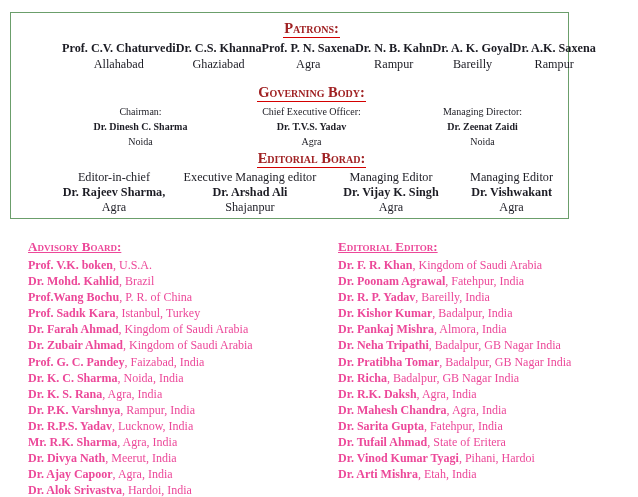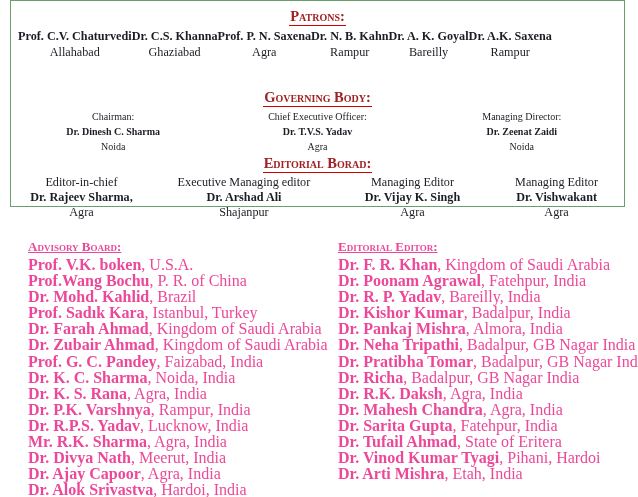--- a/index.html
+++ b/index.html
@@ -6,40 +6,41 @@
   body{
     width:638px;height:497px;
     background:#ffffff;
     font-family:"Liberation Serif", serif;
     color:#1c1c24;
     position:relative;
     overflow:hidden;
   }
   
   .box{
-    position:absolute;left:10px;top:0;
-    width:615px;height:207px;
+    position:absolute;left:10px;top:12px;
+    width:559px;height:207px;
     border:1.5px solid #6b9e6b;
     box-sizing:border-box;
+    padding-left:44px;
   }
   .section-title{
     text-align:center;
     font-variant:small-caps;
     font-weight:bold;
     font-size:14.5px;
     color:#a02123;
     line-height:15px;
   }
   .section-title .u{
     display:inline-block;
     border-bottom:1.6px solid #d40000;
     padding:0 1px 1px 1px;
   }
   .patrons-title{margin-top:8px;}
-  .gov-title{margin-top:30px;}
+  .gov-title{margin-top:13px;}
   .ed-title{margin-top:1px;}
   .patrons-row{
     display:flex;justify-content:flex-start;
     padding:0 7px;margin-top:3px;
   }
   .patrons-row .person{text-align:center;font-size:12.2px;white-space:nowrap;line-height:15.5px;}
   .person .n{display:block;font-weight:bold;}
   .person .r{display:block;}
   .person .l{display:block;}
   .gov-row{display:flex;margin-top:2px;}
@@ -62,21 +63,21 @@
   .listcol.right{width:290px;flex:0 0 290px;}
   .list-title{
     font-weight:bold;
     font-variant:small-caps;
     font-size:13px;
     line-height:16px;
     text-decoration:underline;
     margin-bottom:2px;
   }
   .list-item{
-    font-size:16px;
+    font-size:12px;
     line-height:16.1px;
     white-space:nowrap;
   }
   .list-item .n{font-weight:bold;}
 </style>
 </head>
 <body>
 
 <div class="box">
 
@@ -159,22 +160,22 @@
 
 </div>
 
 <div class="lists">
   <div class="listcol left">
     <div class="list-title">
       <span>Advisory Board:</span>
     </div>
     <div>
         <div class="list-item"><span class="n">Prof. V.K. boken</span><span>, U.S.A.</span></div>
+        <div class="list-item"><span class="n">Dr. Mohd. Kahlid</span><span>, Brazil</span></div>
         <div class="list-item"><span class="n">Prof.Wang Bochu</span><span>, P. R. of China</span></div>
-        <div class="list-item"><span class="n">Dr. Mohd. Kahlid</span><span>, Brazil</span></div>
         <div class="list-item"><span class="n">Prof. Sadık Kara</span><span>, Istanbul, Turkey</span></div>
         <div class="list-item"><span class="n">Dr. Farah Ahmad</span><span>, Kingdom of Saudi Arabia</span></div>
         <div class="list-item"><span class="n">Dr. Zubair Ahmad</span><span>, Kingdom of Saudi Arabia</span></div>
         <div class="list-item"><span class="n">Prof. G. C. Pandey</span><span>, Faizabad, India</span></div>
         <div class="list-item"><span class="n">Dr. K. C. Sharma</span><span>, Noida, India</span></div>
         <div class="list-item"><span class="n">Dr. K. S. Rana</span><span>, Agra, India</span></div>
         <div class="list-item"><span class="n">Dr. P.K. Varshnya</span><span>, Rampur, India</span></div>
         <div class="list-item"><span class="n">Dr. R.P.S. Yadav</span><span>, Lucknow, India</span></div>
         <div class="list-item"><span class="n">Mr. R.K. Sharma</span><span>, Agra, India</span></div>
         <div class="list-item"><span class="n">Dr. Divya Nath</span><span>, Meerut, India</span></div>

